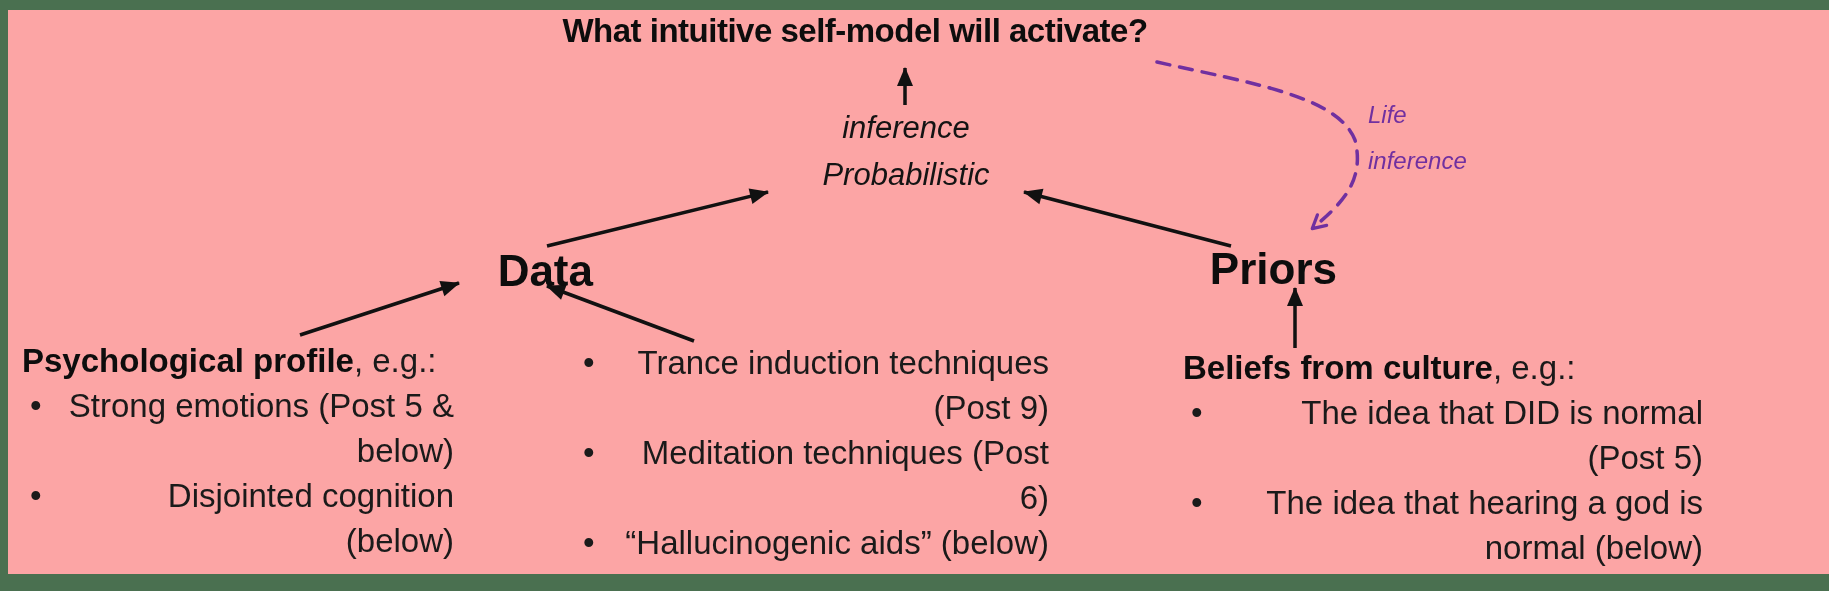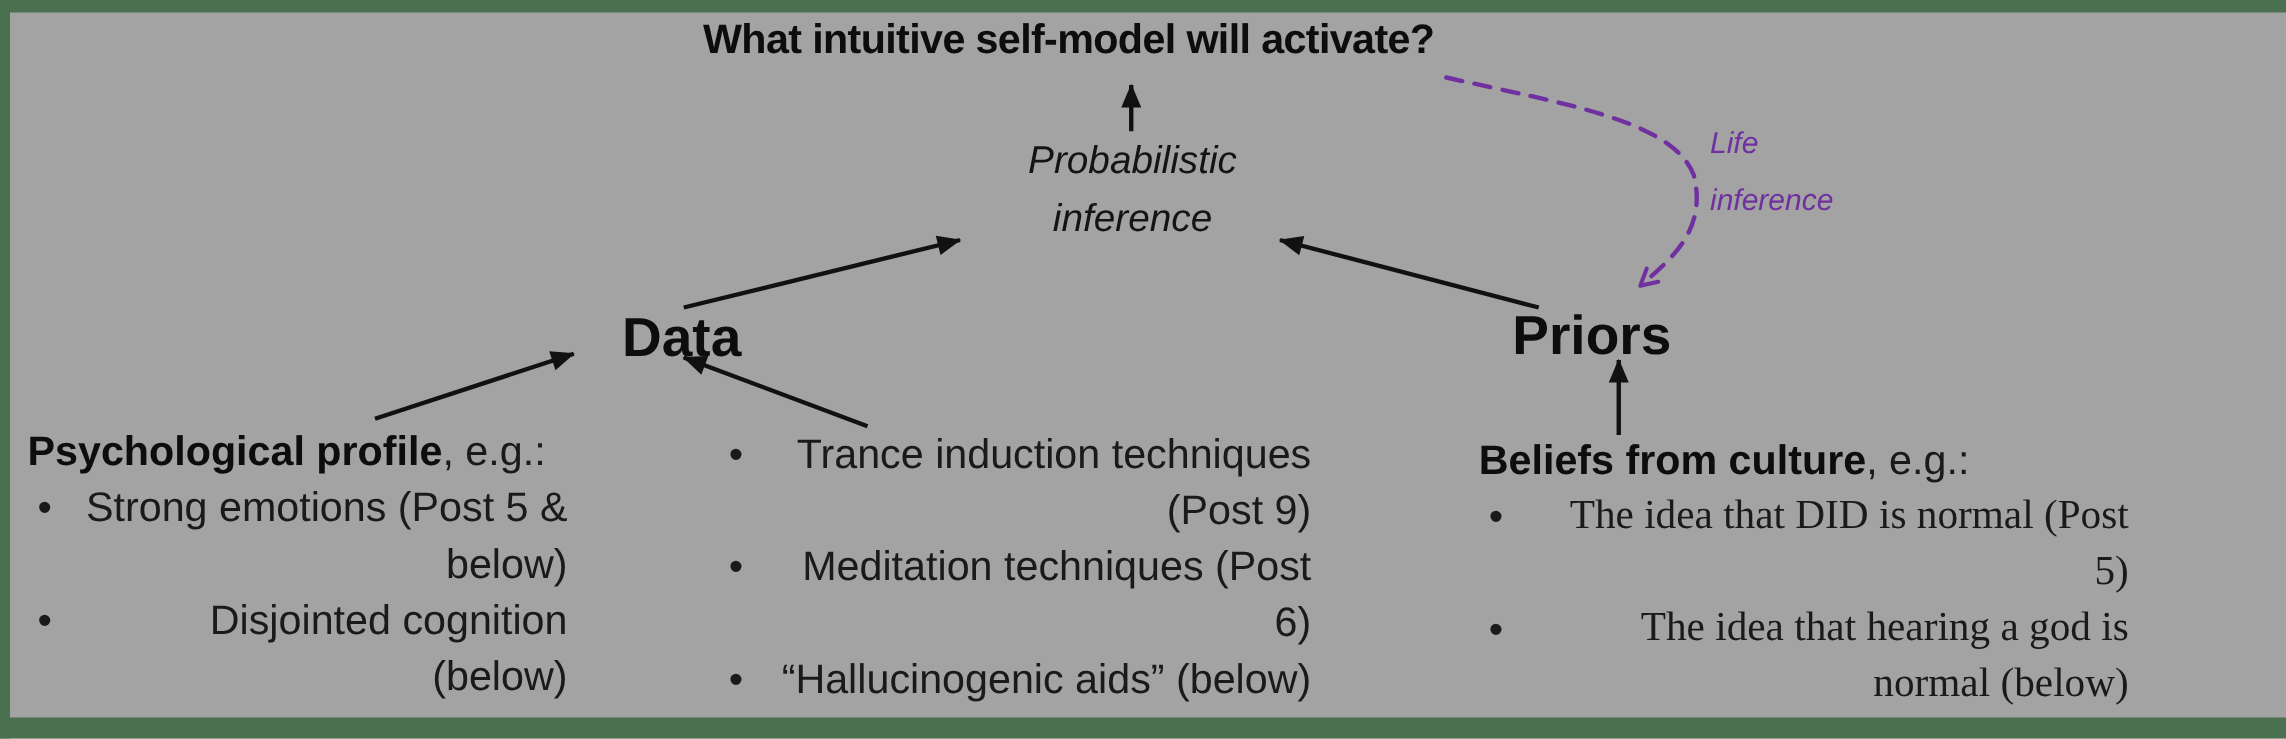--- a/index.html
+++ b/index.html
@@ -1,20 +1,20 @@
 <!DOCTYPE html>
 <html><head>
 <meta charset="utf-8">
 <style>
   html, body { margin: 0; padding: 0; background: #fff; }
   .frame {
     position: relative;
     width: 1829px;
     height: 591px;
-    background: #a3a3a3;
+    background: #fca5a5;
     overflow: hidden;
     font-family: "Liberation Sans", sans-serif;
     color: #1a1a1a;
   }
   .border-bar { position: absolute; background: #4a7050; }
   .border-top    { left: 0; top: 0; width: 1829px; height: 10px; }
   .border-left   { left: 0; top: 0; width: 8px;  height: 591px; }
   .border-bottom { left: 0; top: 574px; width: 1829px; height: 17px; }
 
   .abs { position: absolute; }
@@ -52,21 +52,21 @@
   .col-2 { left: 575px;  top: 340px; width: 474px; }
   .col-3 { left: 1183px; top: 345px; width: 530px; }
   .col-heading { white-space: nowrap; }
   .col-heading .hb { font-weight: 700; color: #0d0d0d; }
   .bullets { margin: 0; padding: 0; list-style: none; }
   .bullets li { display: flex; align-items: flex-start; }
   .bullets .dot { width: 42px; flex: 0 0 42px; padding-left: 8px; box-sizing: border-box; }
   .bullets .btxt { flex: 1 1 auto; text-align: right; }
   .col-1 .btxt { max-width: 390px; }
   .col-2 .btxt { max-width: 432px; }
-  .col-3 .btxt { max-width: 478px; font-family: Liberation Serif, serif; }
+  .col-3 .btxt { max-width: 478px; }
 
   svg.arrows { position: absolute; left: 0; top: 0; pointer-events: none; }
 </style>
 </head>
 <body>
 
 <div class="frame">
 
   <div class="border-bar border-top"></div>
   <div class="border-bar border-left"></div>
@@ -88,22 +88,22 @@
     <line x1="300" y1="335" x2="459" y2="283" stroke="#111111" stroke-width="3.5" marker-end="url(#ah)"></line>
     <line x1="694" y1="341" x2="547" y2="286" stroke="#111111" stroke-width="3.5" marker-end="url(#ah)"></line>
     <line x1="1295" y1="348" x2="1295" y2="288" stroke="#111111" stroke-width="3.5" marker-end="url(#ah)"></line>
 
     <path d="M1157,62 C1250,83 1338,96 1355,140 C1366,184 1337,207 1313,228" fill="none" stroke="#7030a0" stroke-width="3.5" stroke-dasharray="13 10" stroke-linecap="round" marker-end="url(#ahp)"></path>
   </svg>
 
   <div class="abs title">What intuitive self-model will activate?</div>
 
   <div class="abs inference">
+    <div>inference</div>
     <div>Probabilistic</div>
-    <div>inference</div>
   </div>
 
   <div class="abs node-label node-data">Data</div>
   <div class="abs node-label node-priors">Priors</div>
 
   <div class="abs life">
     <div>Life</div>
     <div>inference</div>
   </div>
 

